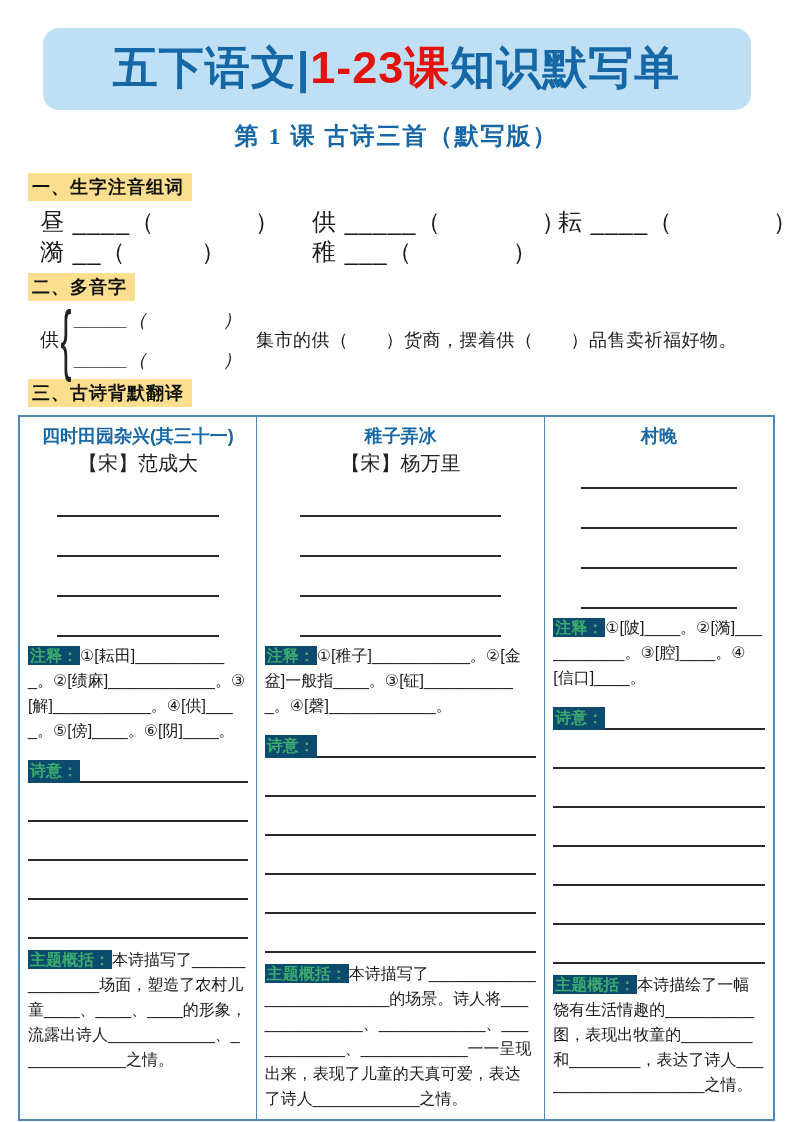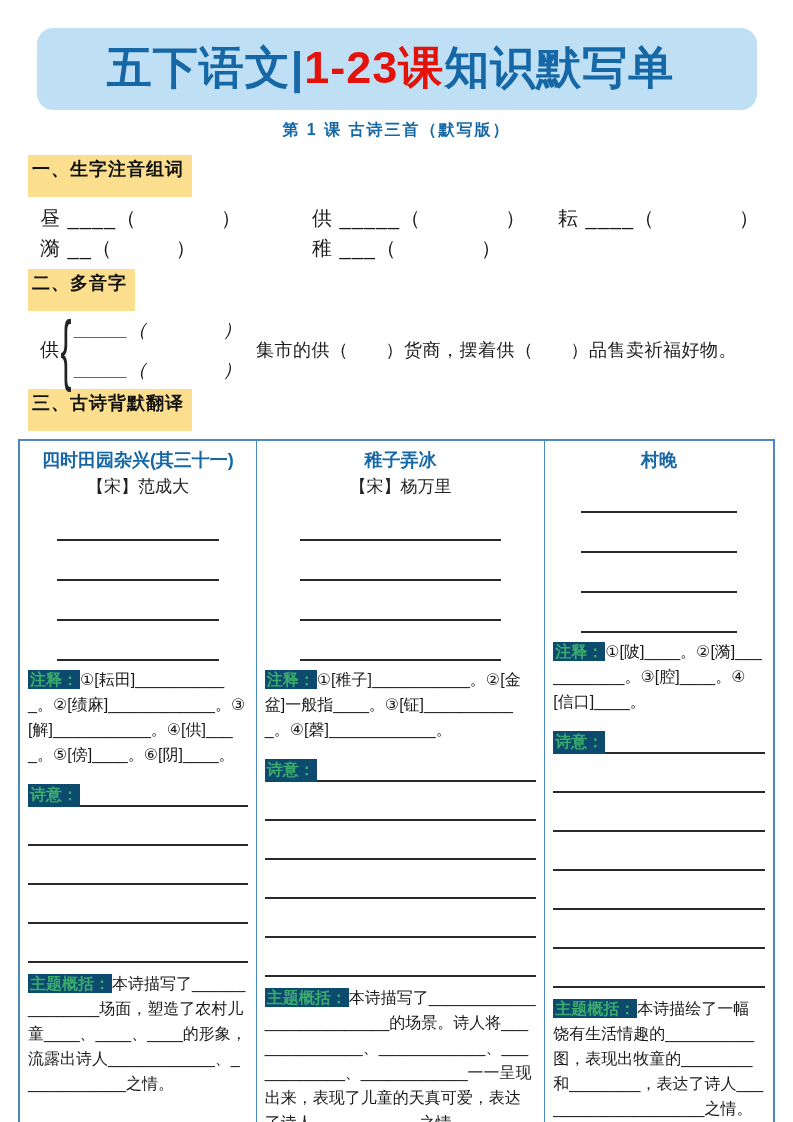--- a/index.html
+++ b/index.html
@@ -6,39 +6,39 @@
   body{
     width:793px;height:1122px;overflow:hidden;
     font-family:"Liberation Sans","DejaVu Sans",sans-serif;
     color:#1a1a1a;position:relative;
   }
   .page{padding:24px 18px 0 18px;box-sizing:border-box;}
 
   
   .banner{
     width:708px;margin:4px auto 10px auto;background:#bfe0f4;
-    border-radius:16px;text-align:center;padding:10px 12px 12px 0;
+    border-radius:16px;text-align:center;padding:10px 0 12px 0;
   }
   .banner .bt{font-size:45px;font-weight:bold;letter-spacing:1px;}
   .c-blue{color:#1567a6;}
   .c-red{color:#e3130c;}
   .subtitle{
-    text-align:center;font-size:16px;font-weight:bold;color:#1567a6;
-    margin:2px 0 10px 0;letter-spacing:2px;
+    text-align:center;font-size:24px;font-weight:bold;color:#1567a6;
+    margin:2px 0 17px 0;letter-spacing:2px;font-family:Liberation Serif, serif;
   }
 
   
   .sec-h{
     display:inline-block;background:#fbdf8e;color:#111;
-    font-size:18px;font-weight:bold;padding:2px 8px 16px 4px;margin:4px 0 4px 10px;
+    font-size:18px;font-weight:bold;padding:2px 8px 2px 4px;margin:4px 0 4px 10px;
     letter-spacing:1px;
   }
 
   
-  .wordgrid{margin:2px 0 2px 22px;font-size:20px;line-height:30px;}
+  .wordgrid{margin:2px 0 2px 22px;font-size:24px;line-height:30px;}
   .wordgrid .wrow{display:grid;grid-template-columns:272px 246px 1fr;}
   .witem{white-space:pre;letter-spacing:1px;}
 
   
   .dyz{display:flex;align-items:center;margin:2px 0 2px 22px;}
   .dyz .ch{font-size:19px;}
   .dyz .brace{
     font-size:30px;font-weight:200;color:#222;line-height:1;
     transform:scaleY(2.6) scaleX(1.1);margin:0 4px 0 2px;display:inline-block;
   }
@@ -48,21 +48,21 @@
   
   .poemtable{
     display:flex;border:2px solid #4c87be;margin:4px 0 0 0;
     width:757px;box-sizing:border-box;background:#fff;
   }
   .pcol{padding:6px 8px 8px 8px;box-sizing:border-box;}
   .pcol1{width:237px;}
   .pcol2{width:291px;border-left:1.5px solid #4c87be;border-right:1.5px solid #4c87be;}
   .pcol3{width:229px;}
   .ptitle{text-align:center;font-size:18px;font-weight:bold;color:#1567a6;line-height:26px;}
-  .pauthor{text-align:center;font-size:17px;color:#222;line-height:28px;}
+  .pauthor{text-align:center;font-size:20px;color:#222;line-height:28px;}
   .poem-line{height:38px;border-bottom:2px solid #2a2a2a;width:74%;margin:0 auto;}
   .gpara{font-size:16px;line-height:25px;margin:6px 0 0 0;word-break:break-all;}
   .glabel{
     color:#3bab6d;font-weight:bold;background:#0c4a6e;padding:1px 2px;
   }
   .shiyi-head{display:flex;align-items:flex-end;height:36px;margin-top:4px;}
   .shiyi-head .fill{flex:1;border-bottom:2px solid #2a2a2a;height:100%;}
   .shiyi-line{height:37px;border-bottom:2px solid #2a2a2a;}
   .zhuti{margin-top:8px;}
 </style>

